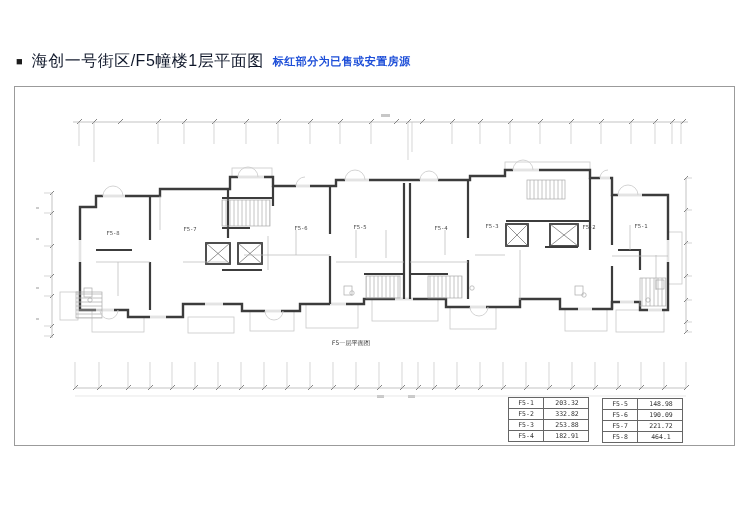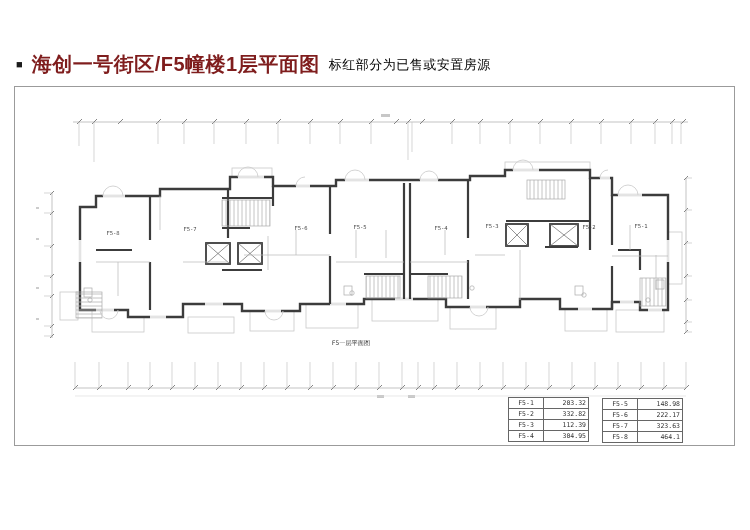--- a/index.html
+++ b/index.html
@@ -1,35 +1,35 @@
 <!DOCTYPE html>
 <html><head>
 <meta charset="utf-8">
 <style>
   html,body{margin:0;padding:0;background:#fff;}
   body{width:750px;height:530px;position:relative;font-family:"Liberation Sans",sans-serif;overflow:hidden;}
 
   
   .hdr{position:absolute;left:16px;top:51px;display:flex;align-items:center;gap:9px;white-space:nowrap;}
   .hdr .sq{font-size:11px;color:#1c1c1c;line-height:1;}
-  .hdr .t{font-size:20px;font-weight:700;color:#7f1d1d;letter-spacing:.5px;}
-  .hdr .sub{font-size:13px;font-weight:400;color:#000000;letter-spacing:.5px;}
+  .hdr .t{font-size:16px;font-weight:400;color:#0f172a;letter-spacing:.5px;}
+  .hdr .sub{font-size:11px;font-weight:700;color:#1d4ed8;letter-spacing:.5px;}
 
   
   .frame{position:absolute;left:14px;top:86px;width:719px;height:358px;border:1px solid #9b9b9b;background:#fff;}
 
   svg.plan{position:absolute;left:0;top:0;width:750px;height:530px;}
 
   
   .atab{position:absolute;}
   .atab table{border-collapse:collapse;border:1.6px solid #555;background:#fff;}
   .atab td{border:1px solid #666;font-family:"DejaVu Sans Mono",monospace;font-size:6.5px;
            line-height:1;color:#333;height:8px;padding:1px 2px;}
   .atab td.u{width:30px;text-align:center;}
-  .atab td.a{width:38px;text-align:right;padding-left:4px;}
+  .atab td.a{width:38px;text-align:center;padding-left:4px;}
 </style>
 </head>
 <body>
 
 <div class="hdr">
   <span class="sq">■</span>
   <span class="t">海创一号街区/F5幢楼1层平面图</span>
   <span class="sub">标红部分为已售或安置房源</span>
 </div>
 
@@ -188,44 +188,44 @@
         <tr>
       <td class="u">F5-1</td>
       <td class="a">203.32</td>
     </tr>
     <tr>
       <td class="u">F5-2</td>
       <td class="a">332.82</td>
     </tr>
     <tr>
       <td class="u">F5-3</td>
-      <td class="a">112.39</td>
+      <td class="a">253.88</td>
     </tr>
     <tr>
       <td class="u">F5-4</td>
-      <td class="a">304.95</td>
+      <td class="a">182.91</td>
     </tr>
   </tbody>
     </table>
 </div>
 
 <div class="atab" style="left:602px;top:398px;">
   <table>
     <tbody>
         <tr>
       <td class="u">F5-5</td>
       <td class="a">148.98</td>
     </tr>
     <tr>
       <td class="u">F5-6</td>
-      <td class="a">222.17</td>
+      <td class="a">190.09</td>
     </tr>
     <tr>
       <td class="u">F5-7</td>
-      <td class="a">323.63</td>
+      <td class="a">221.72</td>
     </tr>
     <tr>
       <td class="u">F5-8</td>
       <td class="a">464.1</td>
     </tr>
   </tbody>
     </table>
 </div>
 
 </body></html>

